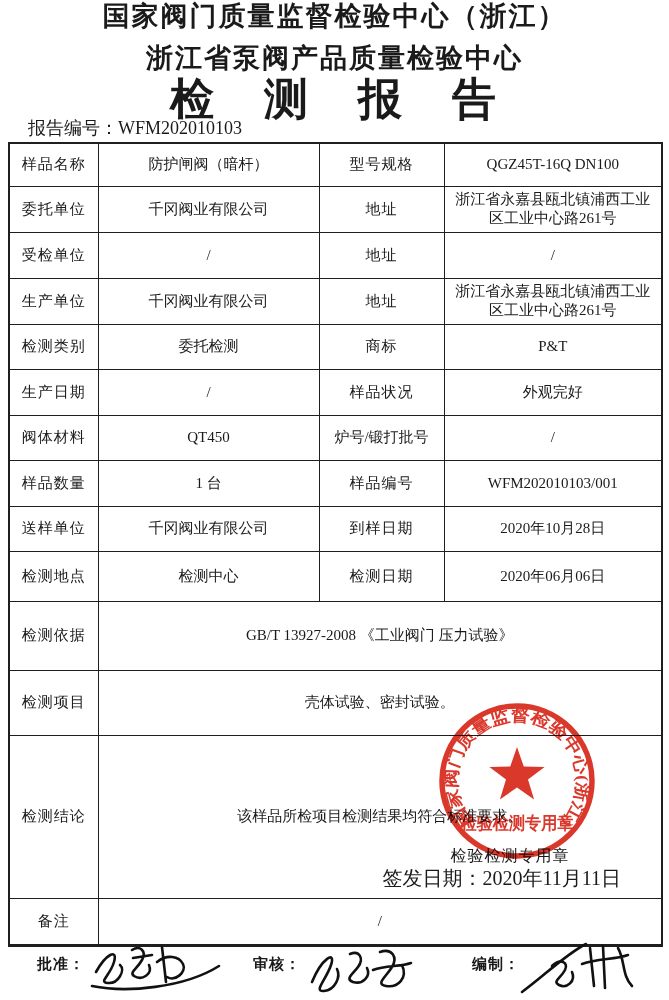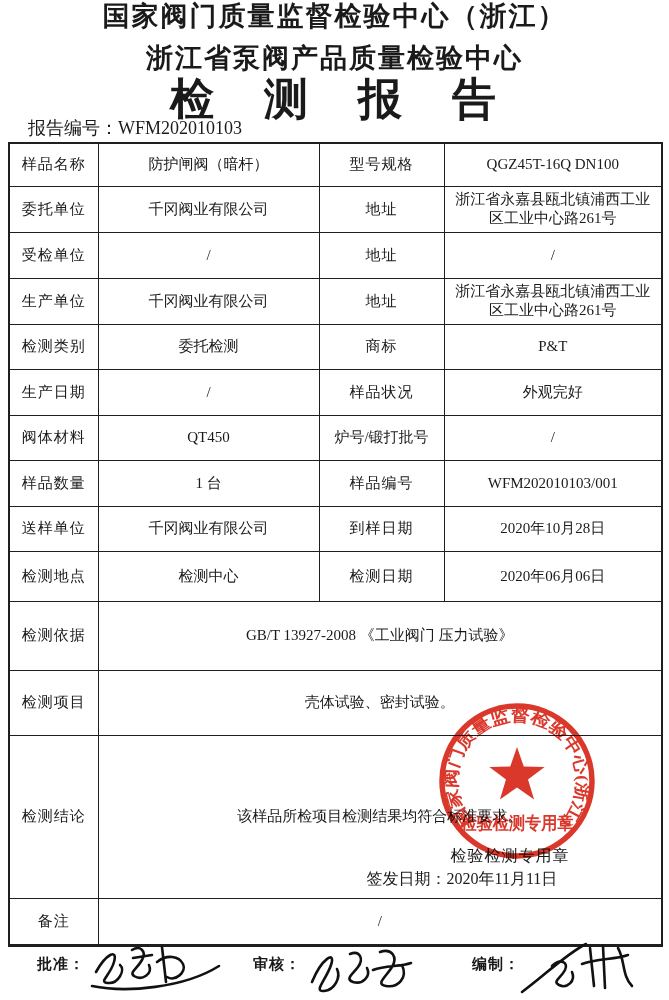--- a/index.html
+++ b/index.html
@@ -13,21 +13,21 @@
 
   .meta-row { display:flex; justify-content:space-between; align-items:flex-end; padding:0 30px 2px 28px; font-size:18px; height:22px; }
   .meta-right span { margin-left:26px; }
 
   table.report { border-collapse:collapse; table-layout:fixed; width:653px; margin-left:8px; border:2px solid var(--line); border-bottom-width:3px; }
   table.report td { border:1px solid var(--line); font-size:15px; text-align:center; vertical-align:middle; padding:2px 4px; line-height:19px; }
   td.lab { letter-spacing:1px;margin-top:16px; }
   td.items-val { text-align:left; vertical-align:top; padding:10px 8px 0 14px; }
   td.concl-val { text-align:left; vertical-align:top; padding:24px 0 0 14px; position:relative;margin-left:36px; }
   .seal-caption { position:absolute; left:352px; top:110px; font-size:16px; letter-spacing:1px; }
-  .issue-date { position:absolute; left:268px; top:133px; font-size:16px; }
+  .issue-date { position:absolute; left:284px; top:133px; font-size:20px; }
 
   .stamp { position:absolute; left:436px; top:700px; width:162px; height:162px; opacity:.94; mix-blend-mode:multiply; z-index:3; }
 
   .footer { position:absolute; left:0; top:936px; width:640px; height:64px; font-size:15px;padding-left:13px; }
   .sig-label { position:absolute; font-weight:bold; letter-spacing:1px; }
   .sig { position:absolute; stroke:#111; fill:none; stroke-width:2.6; stroke-linecap:round; stroke-linejoin:round; }
 </style>
 </head>
 <body>
 

